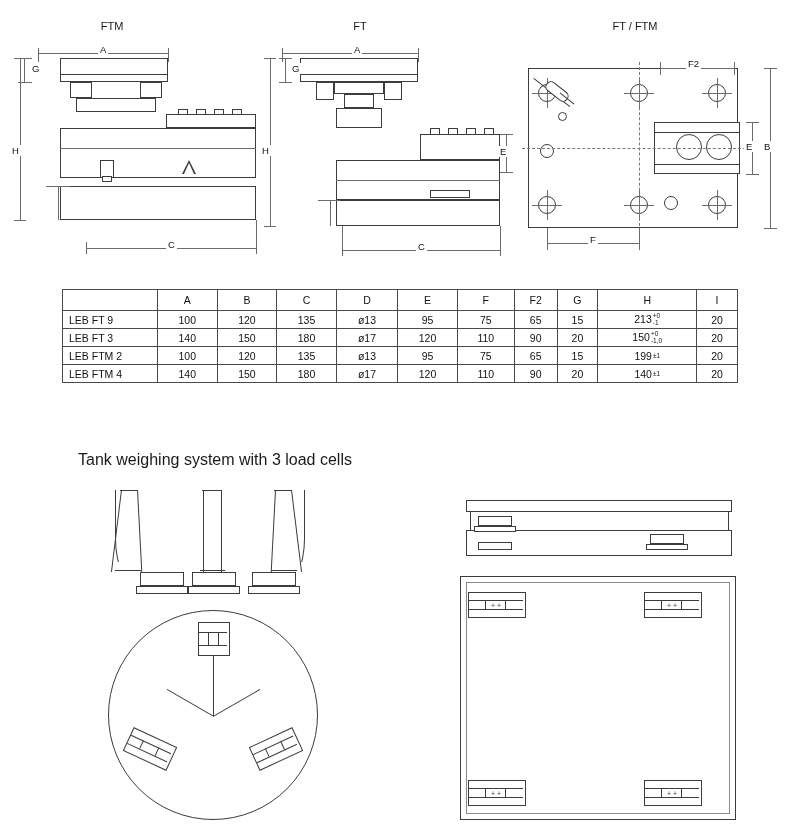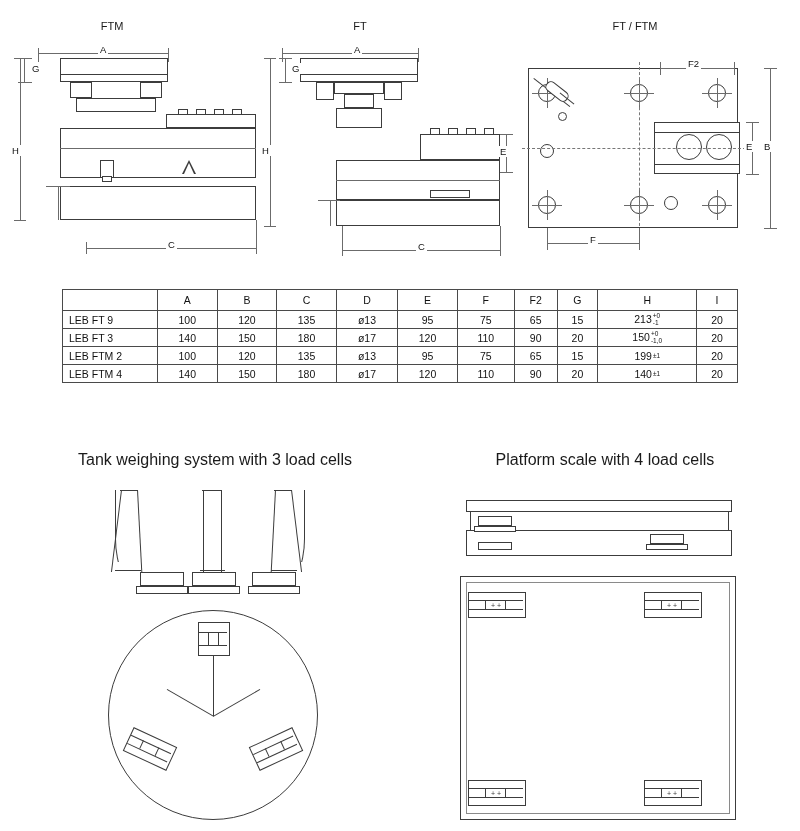--- a/index.html
+++ b/index.html
@@ -340,21 +340,20 @@
         <td>110</td>
         <td>90</td>
         <td>20</td>
         <td><span>140</span><span class="tol"><span>±1</span></span></td>
         <td>20</td>
       </tr>
     </tbody>
   </table>
 
   <div class="caption" style="left:70px; top:451px; width:290px;">Tank weighing system with 3 load cells</div>
-  <div class="caption" style="left:460px; top:451px; width:290px;">Platform scale with 4 load cells</div>
 
   <div>
 
     <div style="position:absolute; left:115px; top:490px; width:190px; height:72px;">
       <div style="position:absolute; left:0; top:0; width:190px; height:144px; border:1px solid #3c3c3c; border-radius:0 0 95px 95px; border-top:none; box-sizing:border-box; clip-path: inset(0 0 50% 0);"></div>
     </div>
 
     <div style="position:absolute; left:112px; top:490px; width:28px; height:82px;">
       <div style="position:absolute; left:8px; top:0; width:18px; height:1px; background:#3c3c3c;"></div>
       <div style="position:absolute; left:9px; top:0; width:1px; height:82px; background:#3c3c3c; transform:skewX(-7deg); transform-origin: top;"></div>

